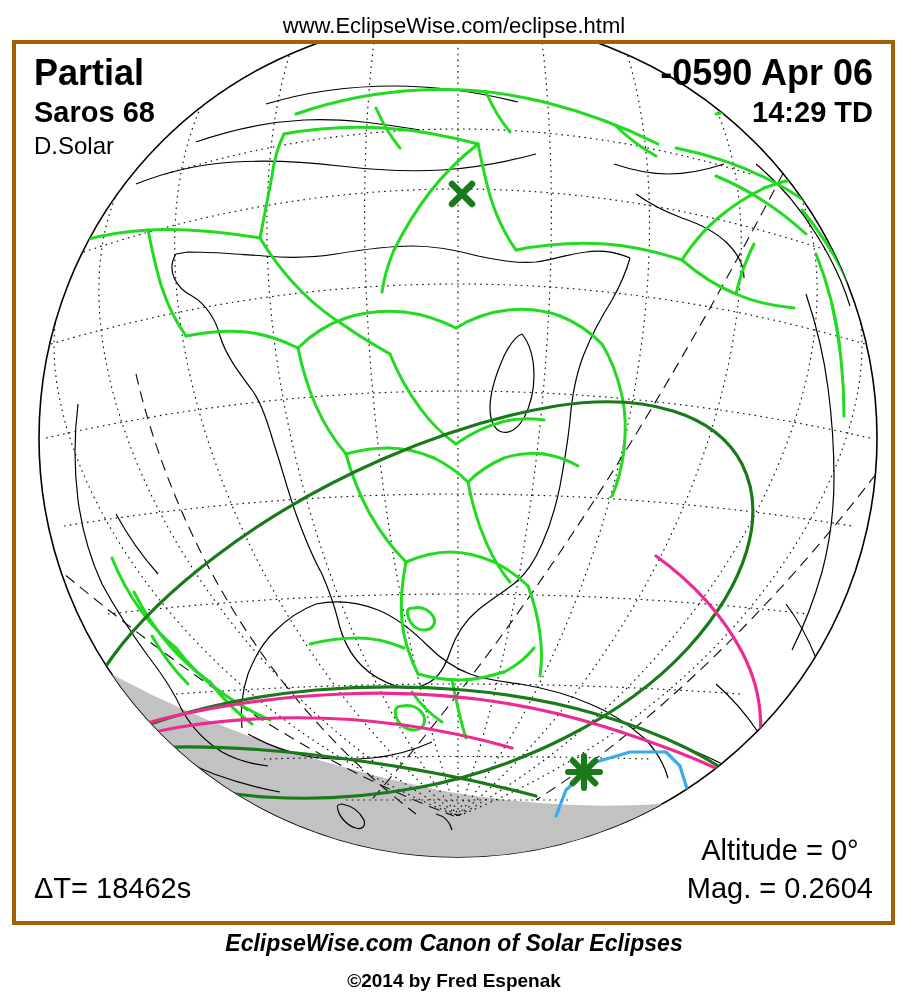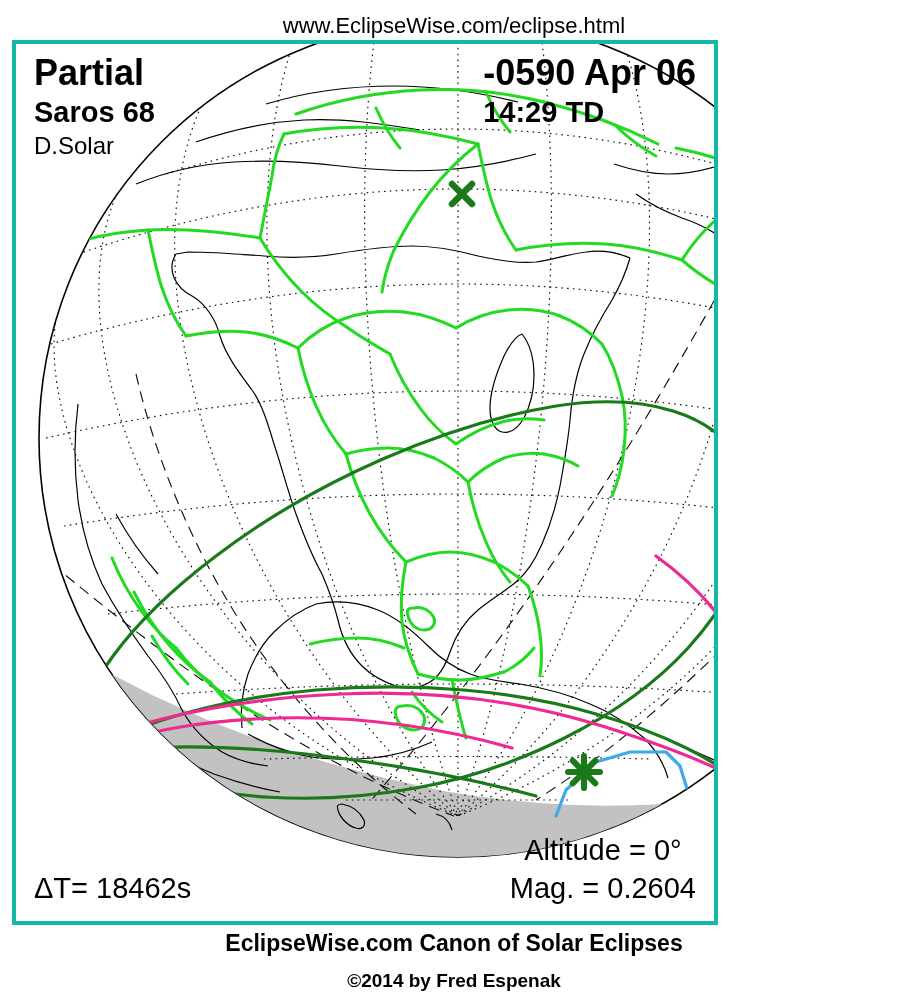--- a/index.html
+++ b/index.html
@@ -5,43 +5,43 @@
   html,body{margin:0;padding:0;background:#ffffff;}
   body{width:908px;height:1004px;overflow:hidden;font-family:"Liberation Sans",sans-serif;color:#000;}
   #page{position:relative;width:908px;height:1004px;}
 
   
   .url-bar{position:absolute;top:0;left:0;width:908px;height:52px;
            display:flex;align-items:center;justify-content:center;}
   .url-text{font-size:22px;letter-spacing:0px;color:#000;font-family:"Liberation Sans",sans-serif;}
 
   
-  .frame{position:absolute;left:12px;top:40px;width:706px;height:885px;
-         border:4px solid #14b8a6;background:#ffffff;box-sizing:border-box;}
+  .frame{position:absolute;left:12px;top:40px;width:883px;height:885px;
+         border:4px solid #a16207;background:#ffffff;box-sizing:border-box;}
   .frame-inner{position:absolute;inset:0;overflow:hidden;}
 
   
   .globe-wrap{position:absolute;left:0;top:0;width:875px;height:877px;}
   .globe-svg{position:absolute;left:0;top:0;}
 
   
   .corner{position:absolute;white-space:nowrap;}
   .tl{left:18px;top:8px;text-align:left;}
-  .tr{right:18px;top:8px;}
+  .tr{right:18px;top:8px;text-align:right;}
   .bl{left:18px;bottom:14px;text-align:right;}
   .br{right:18px;bottom:14px;text-align:center;}
 
   .t-big{font-size:36px;font-weight:bold;line-height:42px;letter-spacing:0px;}
   .t-mid{font-size:29px;font-weight:bold;line-height:36px;}
   .t-small{font-size:24px;font-weight:normal;line-height:32px;}
   .t-stat{font-size:29px;font-weight:normal;line-height:38px;}
 
   
   .footer{position:absolute;left:0;top:928px;width:908px;text-align:center;}
-  .foot1{font-size:23px;font-weight:bold;line-height:30px;}
+  .foot1{font-size:23px;font-weight:bold;font-style:italic;line-height:30px;}
   .foot2{font-size:19px;font-weight:bold;line-height:26px;margin-top:10px;}
 </style>
 </head>
 <body>
 
 <div id="page">
 
   <div class="url-bar">
     <span class="url-text">www.EclipseWise.com/eclipse.html</span>
   </div>

